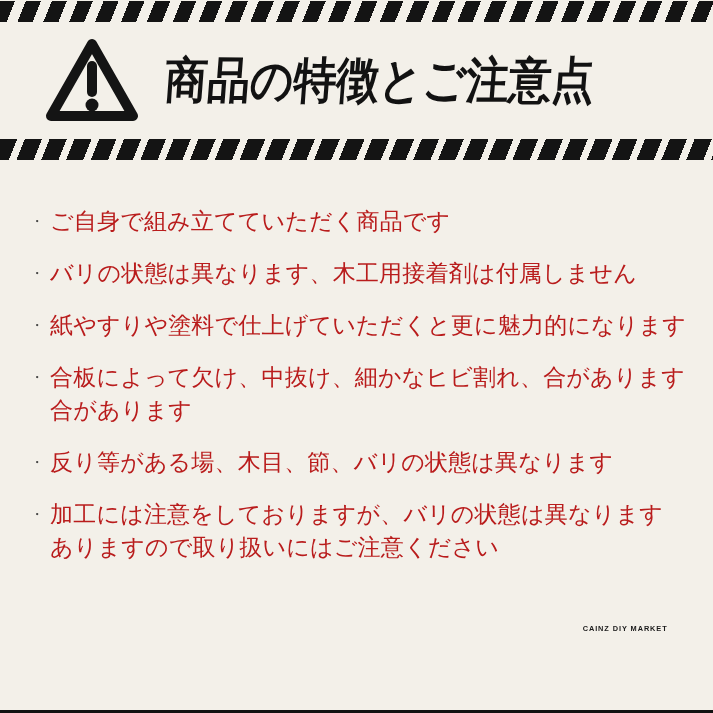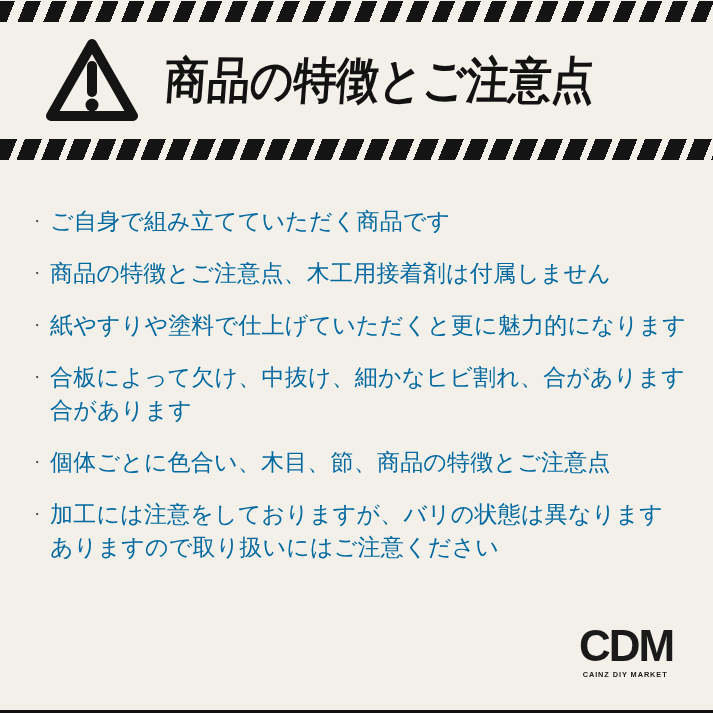--- a/index.html
+++ b/index.html
@@ -69,21 +69,21 @@
   .bullet {
     flex: 0 0 20px;
     font-size: 14px;
     line-height: 33px;
     color: #3d3d3d;
   }
   .note-text {
     flex: 1;
     font-size: 23px;
     line-height: 33px;
-    color: #0369a1;
+    color: #b91c1c;
     white-space: pre-line;
     letter-spacing: 0.2px;
   }
   .logo {
     position: absolute;
     top: 623px;
     right: 42px;
     width: 92px;
     text-align: center;
   }
@@ -133,42 +133,41 @@
 
   <div class="stripe stripe-mid"></div>
 
   <ul class="notes">
     <li class="note">
       <span class="bullet">・</span>
       <span class="note-text">ご自身で組み立てていただく商品です</span>
     </li>
     <li class="note">
       <span class="bullet">・</span>
-      <span class="note-text">商品の特徴とご注意点、木工用接着剤は付属しません</span>
+      <span class="note-text">バリの状態は異なります、木工用接着剤は付属しません</span>
     </li>
     <li class="note">
       <span class="bullet">・</span>
       <span class="note-text">紙やすりや塗料で仕上げていただくと更に魅力的になります</span>
     </li>
     <li class="note">
       <span class="bullet">・</span>
       <span class="note-text">合板によって欠け、中抜け、細かなヒビ割れ、合があります
 合があります</span>
     </li>
     <li class="note">
       <span class="bullet">・</span>
-      <span class="note-text">個体ごとに色合い、木目、節、商品の特徴とご注意点</span>
+      <span class="note-text">反り等がある場、木目、節、バリの状態は異なります</span>
     </li>
     <li class="note">
       <span class="bullet">・</span>
       <span class="note-text">加工には注意をしておりますが、バリの状態は異なります
 ありますので取り扱いにはご注意ください</span>
     </li>
   </ul>
 
   <div class="logo">
-    <div class="logo-main">CDM</div>
     <div class="logo-sub">CAINZ DIY MARKET</div>
   </div>
 
   <div class="bottom-bar"></div>
 
 </div>
 
 </body></html>

